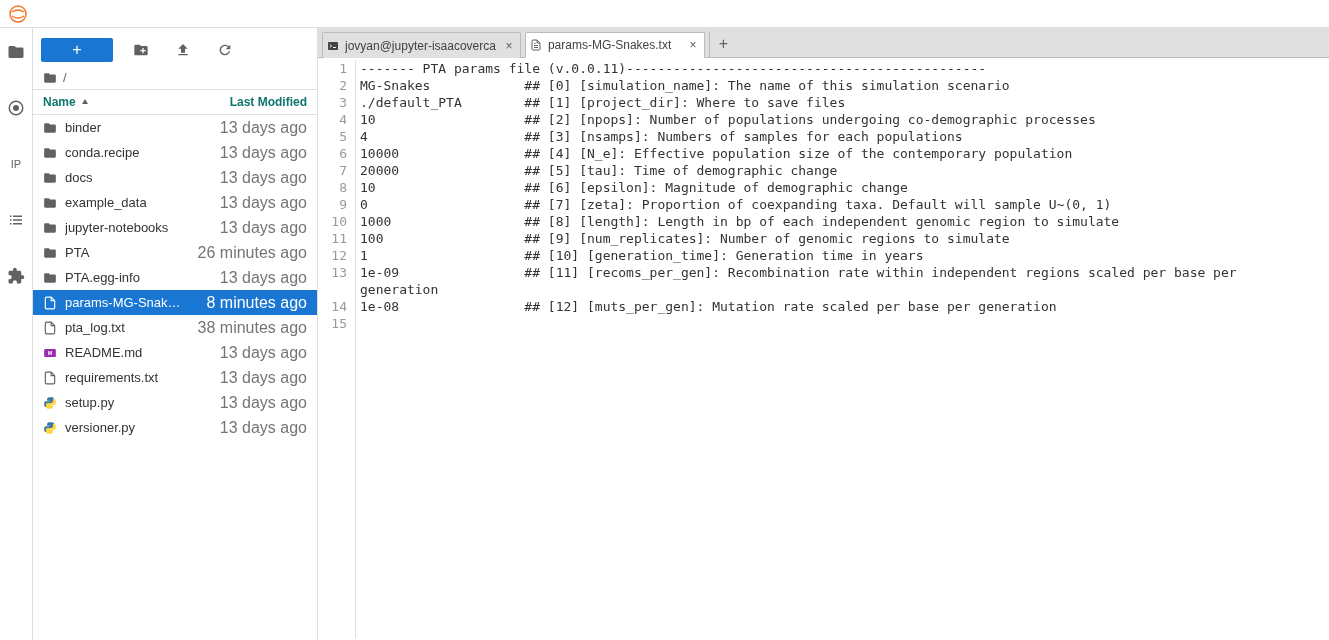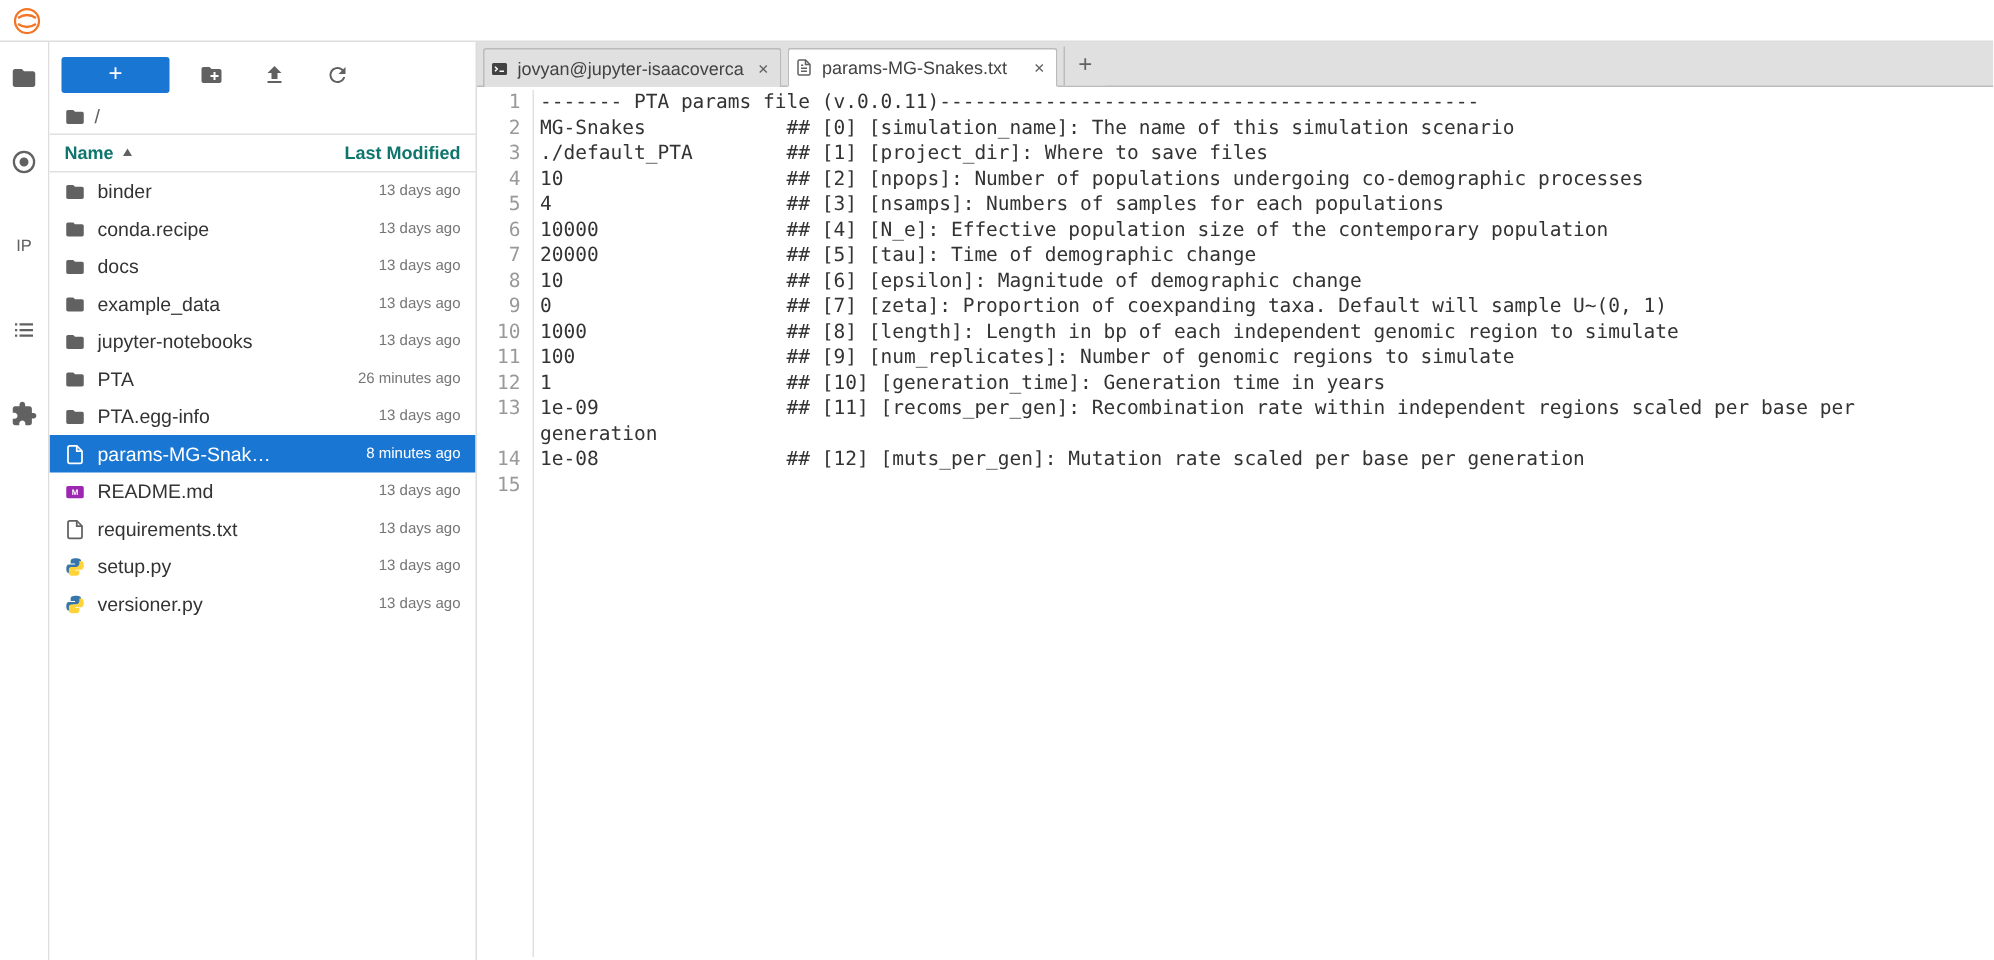--- a/index.html
+++ b/index.html
@@ -175,21 +175,21 @@
     }
     .file-row.selected .file-icon { color: #fff; }
     .file-row .file-name {
       flex: 1;
       white-space: nowrap;
       overflow: hidden;
       text-overflow: ellipsis;
     }
     .file-row .file-modified {
       color: #757575;
-      font-size: 10px;
+      font-size: 16px;
       white-space: nowrap;
     }
     .file-row.selected .file-modified { color: #fff; }
     
     .editor-area {
       flex: 1;
       display: flex;
       flex-direction: column;
       background: #fff;
     }
@@ -411,20 +411,30 @@
             <svg width="14" height="14" viewBox="0 0 24 24" fill="none" stroke="#fff" stroke-width="2">
               <path d="M14 2H6a2 2 0 00-2 2v16a2 2 0 002 2h12a2 2 0 002-2V8z"></path>
               <path d="M14 2v6h6"></path>
             </svg>
           </span>
           <span class="file-name">params-MG-Snak…</span>
           <span class="file-modified">8 minutes ago</span>
         </div>
         <div class="file-row">
           <span class="file-icon">
+            <svg width="14" height="14" viewBox="0 0 24 24" fill="none" stroke="#616161" stroke-width="2">
+              <path d="M14 2H6a2 2 0 00-2 2v16a2 2 0 002 2h12a2 2 0 002-2V8z"></path>
+              <path d="M14 2v6h6"></path>
+            </svg>
+          </span>
+          <span class="file-name">pta_log.txt</span>
+          <span class="file-modified">38 minutes ago</span>
+        </div>
+        <div class="file-row">
+          <span class="file-icon">
             <svg width="14" height="14" viewBox="0 0 24 24">
               <rect x="2" y="5" width="20" height="14" rx="2" fill="#9c27b0"></rect>
               <text x="12" y="15" font-size="9" text-anchor="middle" fill="#fff" font-weight="bold">M</text>
             </svg>
           </span>
           <span class="file-name">README.md</span>
           <span class="file-modified">13 days ago</span>
         </div>
         <div class="file-row">
           <span class="file-icon">

